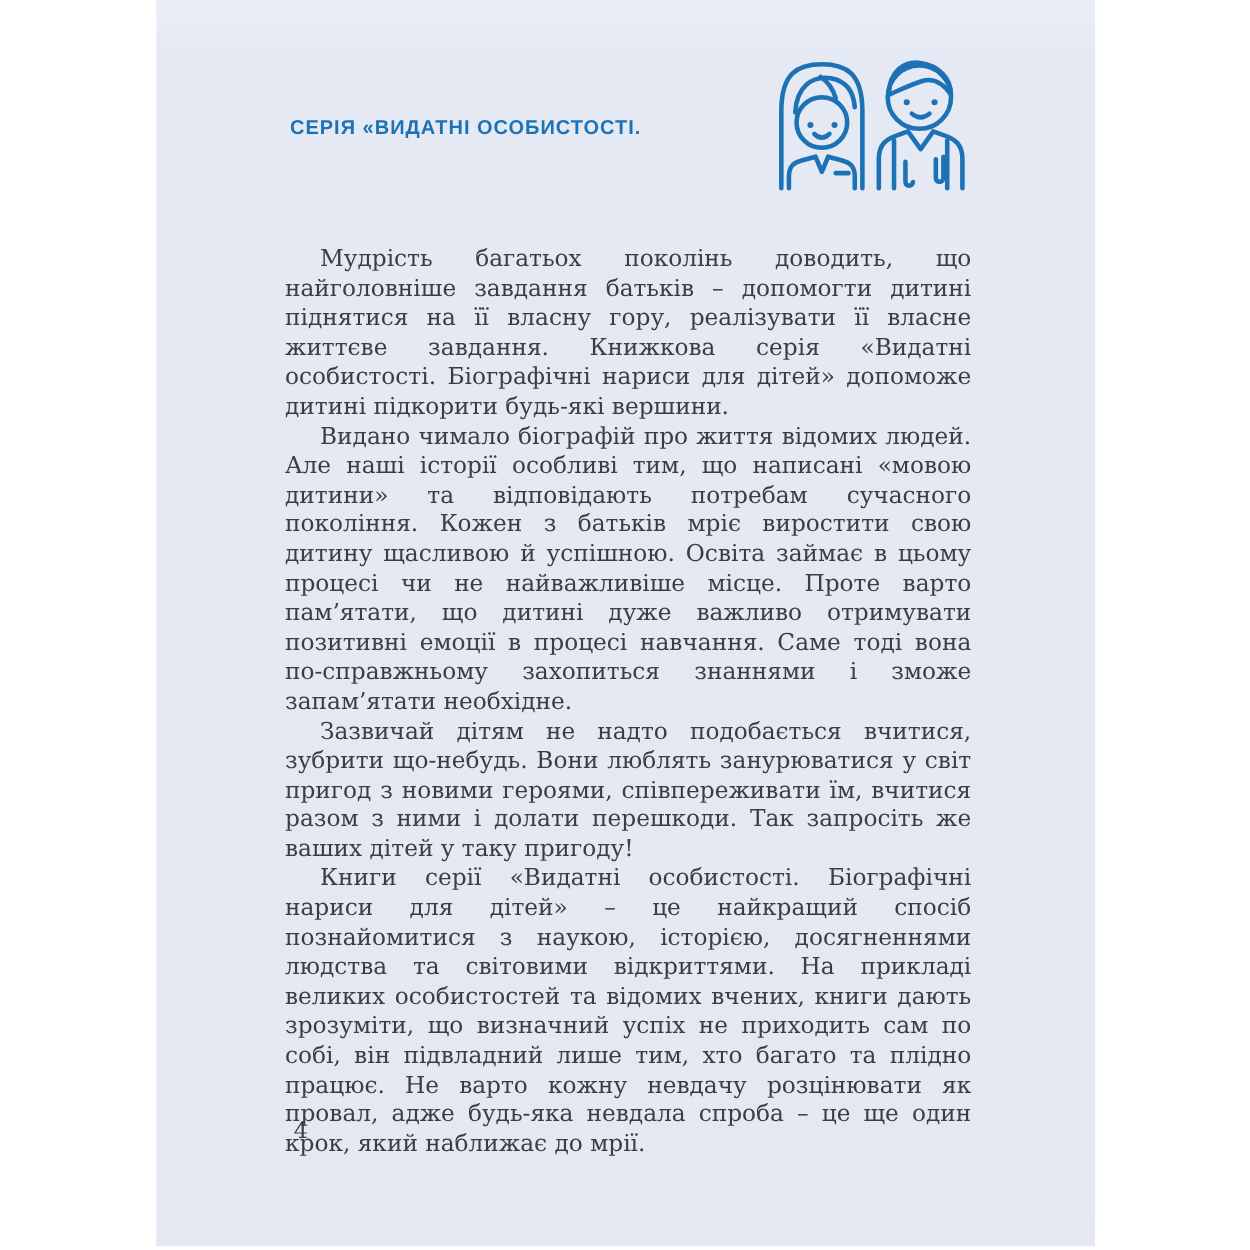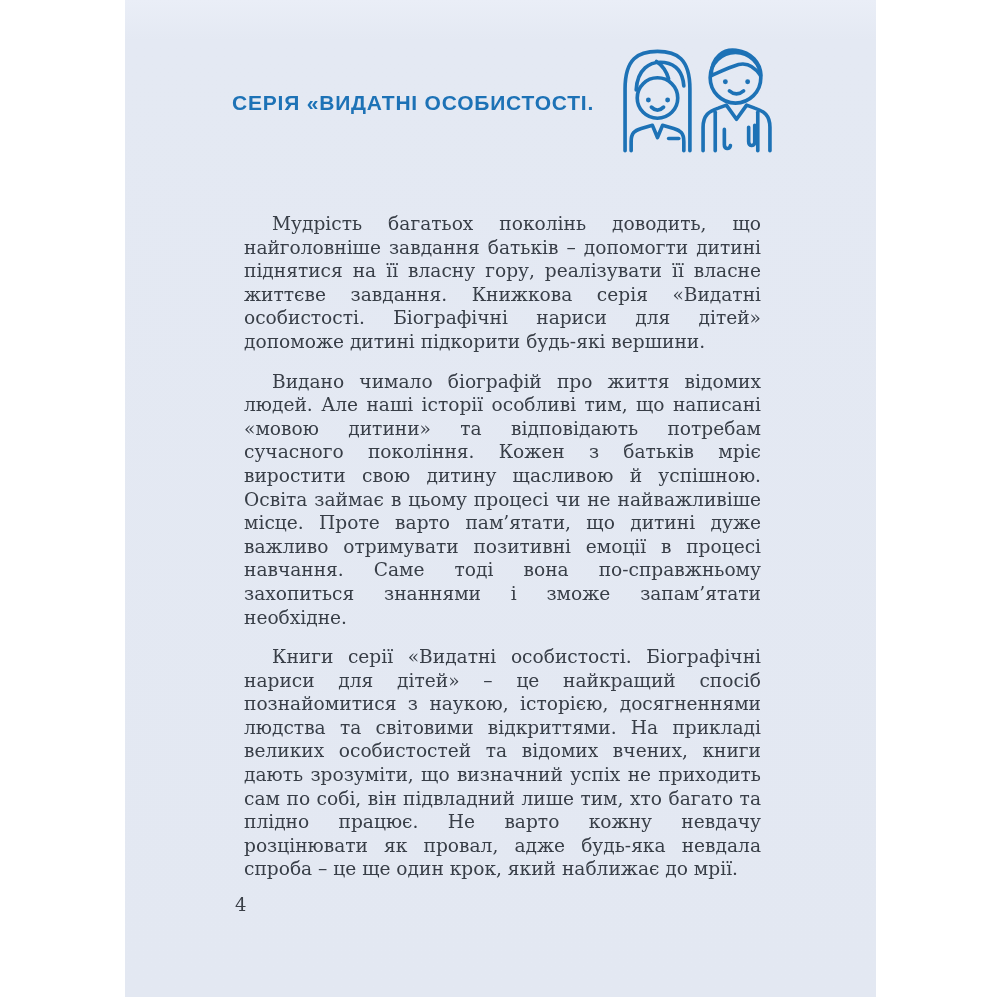--- a/index.html
+++ b/index.html
@@ -23,42 +23,42 @@
   .series-header {
     position: absolute;
     left: 0; top: 0;
     width: 751px; height: 160px;
   }
   .series-title {
     position: absolute;
     left: 107px; top: 88px;
     font-family: "Liberation Sans", sans-serif;
     font-weight: 700;
-    font-size: 21px;
+    font-size: 16px;
     line-height: 30px;
     letter-spacing: 0.8px;
     color: #1d72b6;
   }
   .series-icon {
     position: absolute;
     left: 495px; top: 44px;
     width: 155px; height: 109px;
   }
   .series-icon svg { display: block; width: 155px; height: 109px; }
   .body-text {
     position: absolute;
     left: 103px; top: 196px;
     width: 549px;
     color: #383e47;
     font-size: 18.6px;
     line-height: 23.6px;
     text-align: justify;
   }
   .body-text p {
-    margin: 16px;
+    margin: 0;
     text-indent: 28px;
   }
   .page-number {
     position: absolute;
     left: 110px; top: 894px;
     font-size: 18px;
     color: #3a3f47;
   }
 </style>
 </head>
@@ -106,19 +106,20 @@
             <circle cx="104" cy="37" r="2.4"></circle>
             <circle cx="126" cy="37" r="2.4"></circle>
           </g>
         </svg>
       </div>
     </div>
 
     <div class="body-text">
         <p>Мудрість багатьох поколінь доводить, що найголовніше завдання батьків – допомогти дитині піднятися на її власну гору, реалізувати її власне життєве завдання. Книжкова серія «Видатні особистості. Біографічні нариси для дітей» допоможе дитині підкорити будь-які вершини.</p>
         <p>Видано чимало біографій про життя відомих людей. Але наші історії особливі тим, що написані «мовою дитини» та відповідають потребам сучасного покоління. Кожен з батьків мріє виростити свою дитину щасливою й успішною. Освіта займає в цьому процесі чи не найважливіше місце. Проте варто пам’ятати, що дитині дуже важливо отримувати позитивні емоції в процесі навчання. Саме тоді вона по-справжньому захопиться знаннями і зможе запам’ятати необхідне.</p>
+        <p>Зазвичай дітям не надто подобається вчитися, зубрити що-небудь. Вони люблять занурюватися у світ пригод з новими героями, співпереживати їм, вчитися разом з ними і долати перешкоди. Так запросіть же ваших дітей у таку пригоду!</p>
         <p>Книги серії «Видатні особистості. Біографічні нариси для дітей» – це найкращий спосіб познайомитися з наукою, історією, досягненнями людства та світовими відкриттями. На прикладі великих особистостей та відомих вчених, книги дають зрозуміти, що визначний успіх не приходить сам по собі, він підвладний лише тим, хто багато та плідно працює. Не варто кожну невдачу розцінювати як провал, адже будь-яка невдала спроба – це ще один крок, який наближає до мрії.</p>
       </div>
 
     <div class="page-number">4</div>
 
   </div>
 </div>
 
 </body></html>

